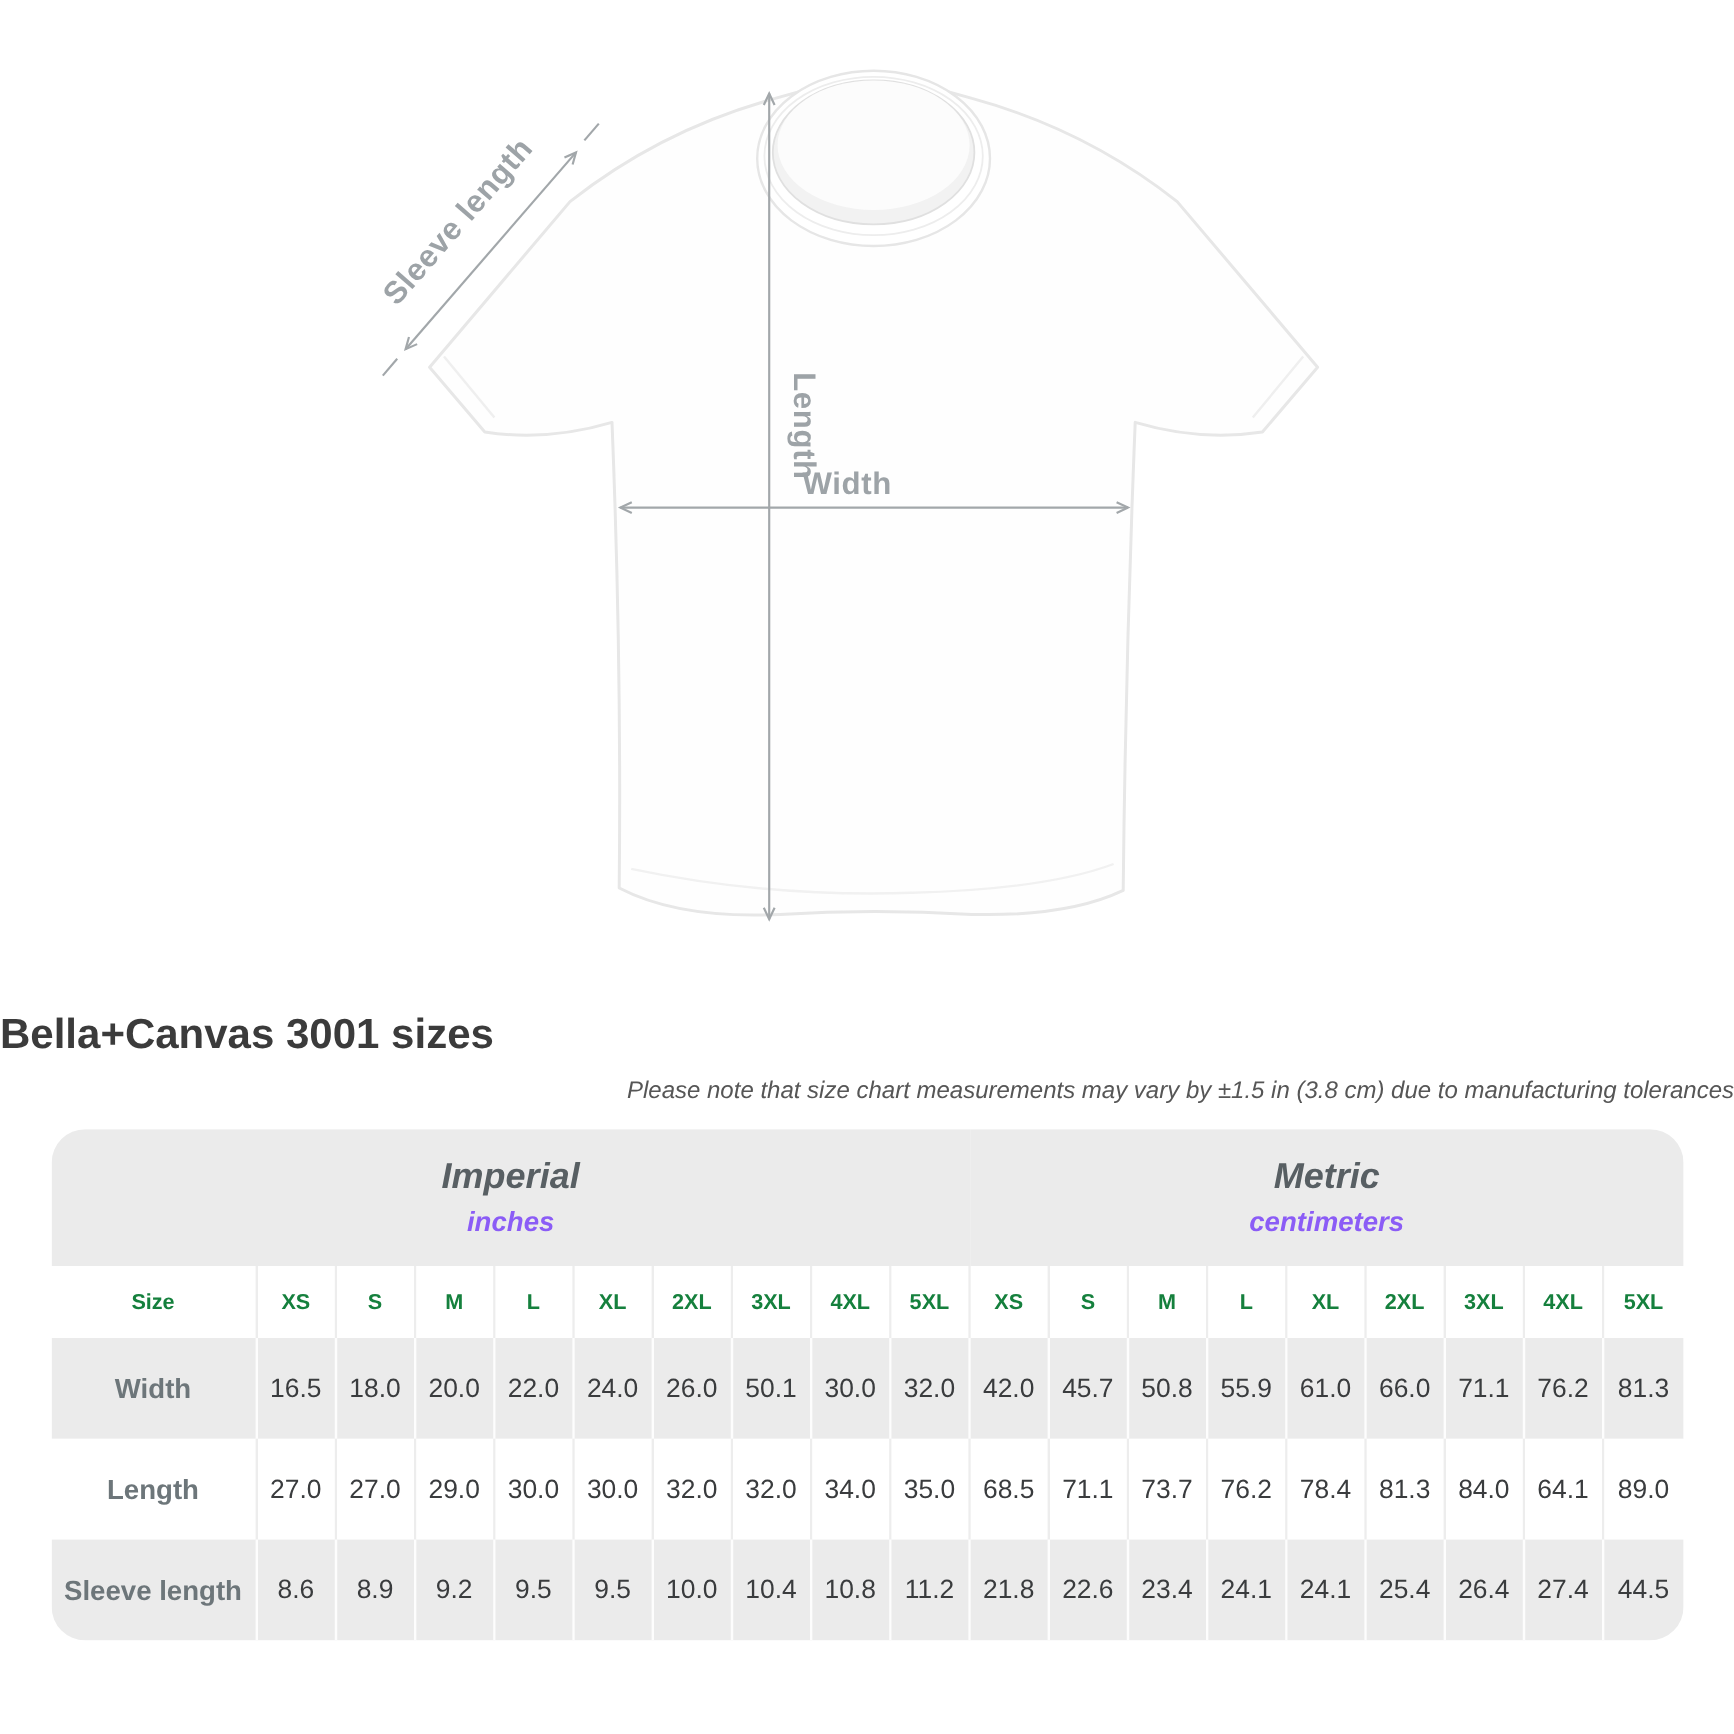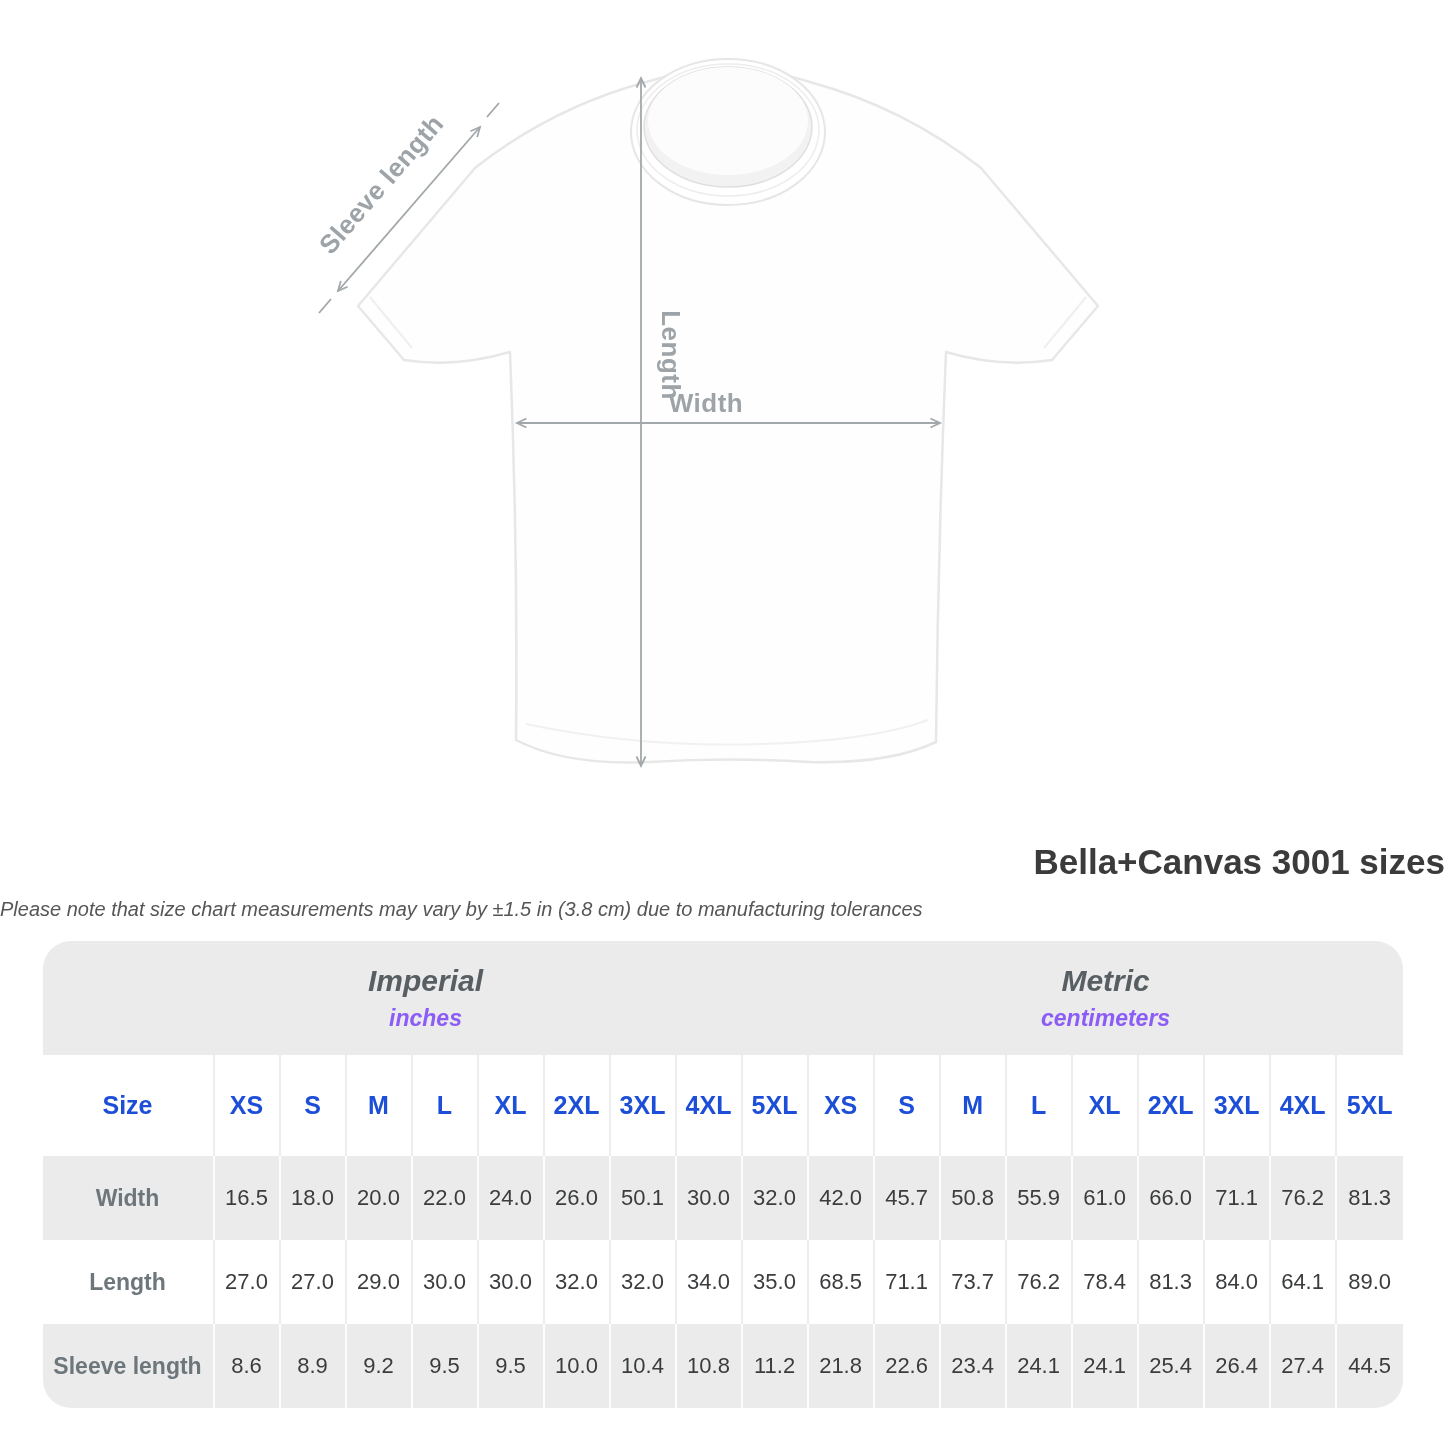--- a/index.html
+++ b/index.html
@@ -9,43 +9,43 @@
   }
   
   .diagram{width:1445px;height:812px;position:relative;}
   .diagram svg{display:block;}
   .measure-label{
     font-family:"Liberation Sans","DejaVu Sans",sans-serif;
     font-weight:bold;font-size:26px;fill:#9da3a7;letter-spacing:.5px;
   }
   
   .title{
-    margin:30px 0 16px;text-align:right;font-size:35px;font-weight:bold;color:#3b3b3b;
+    margin:30px 0 16px;text-align:left;font-size:35px;font-weight:bold;color:#3b3b3b;
   }
   .subtitle{
-    margin:10px 0 0;text-align:left;font-style:italic;font-size:20px;color:#565656;
+    margin:10px 0 0;text-align:right;font-style:italic;font-size:20px;color:#565656;
   }
   
   .table-wrap{
     width:1360px;margin:20px auto 0;border-radius:28px;overflow:hidden;
   }
   table.sizes{
     width:1360px;table-layout:fixed;border-collapse:separate;border-spacing:0;
   }
   table.sizes th,table.sizes td{
     padding:0;text-align:center;vertical-align:middle;
     border-right:2px solid transparent;
   }
   table.sizes tr>*:last-child{border-right:none;}
   .g{background:#ebebeb;border-right-color:#fdfdfd !important;}
   .w{background:#ffffff;border-right-color:#ededed !important;}
   .row-unit th{height:114px;border-right:none !important;margin-top:46px;}
   .unit-name{font-size:30px;font-weight:bold;font-style:italic;color:#585f63;line-height:1.25;}
   .unit-sub{font-size:23px;font-style:italic;color:#8b5cf6;line-height:1.3;margin-top:4px;}
-  .row-size th{height:101px;font-size:25px;font-weight:bold;color:#1d4ed8;}
+  .row-size th{height:60px;font-size:18px;font-weight:bold;color:#15803d;}
   .row-data th{height:84px;font-size:23px;font-weight:bold;color:#6d767a;}
   .row-data td{height:84px;font-size:22px;font-weight:normal;color:#3a3c3e;margin-top:32px;}
 </style>
 </head>
 <body>
 
 <div class="page">
 
   <div class="diagram">
     <svg width="1445" height="812" viewBox="0 0 1445 812">

